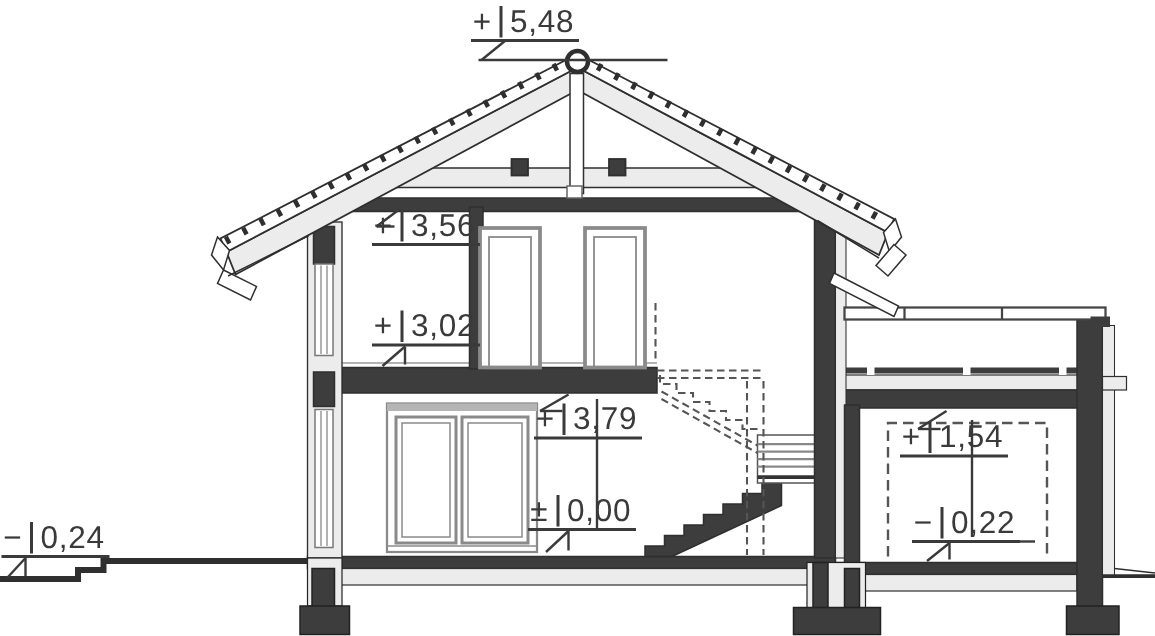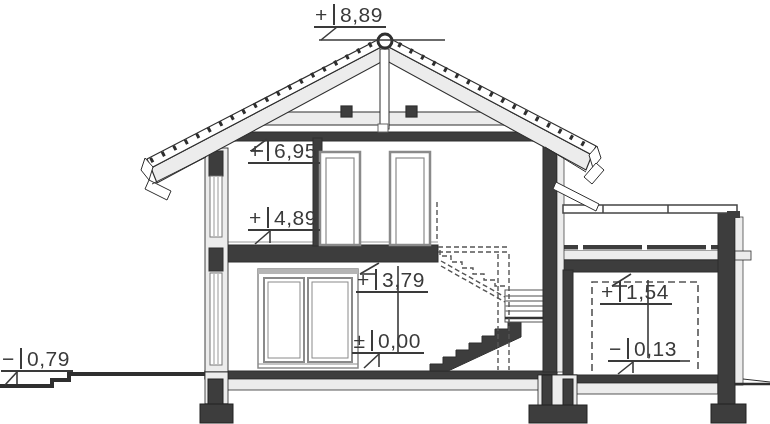--- a/index.html
+++ b/index.html
@@ -188,51 +188,51 @@
     <line x1="672" y1="361" x2="690" y2="361"></line>
 
     <line x1="17" y1="372" x2="5" y2="385"></line>
     <line x1="17" y1="372" x2="17" y2="384"></line>
   </g>
 </svg>
 
 <div class="lvl" style="left:314px;top:4px;">
   <span class="sign">+</span>
       <span class="tick"></span>
-      <span class="val">8,89</span>
+      <span class="val">5,48</span>
 </div>
 <div class="lvl" style="left:248px;top:140px;">
   <span class="sign">+</span>
       <span class="tick"></span>
-      <span class="val">6,95</span>
+      <span class="val">3,56</span>
 </div>
 <div class="lvl" style="left:248px;top:207px;">
   <span class="sign">+</span>
       <span class="tick"></span>
-      <span class="val">4,89</span>
+      <span class="val">3,02</span>
 </div>
 <div class="lvl" style="left:356px;top:269px;">
   <span class="sign">+</span>
       <span class="tick"></span>
       <span class="val">3,79</span>
 </div>
 <div class="lvl" style="left:352px;top:330px;">
   <span class="sign">±</span>
       <span class="tick"></span>
       <span class="val">0,00</span>
 </div>
 <div class="lvl" style="left:600px;top:281px;">
   <span class="sign">+</span>
       <span class="tick"></span>
       <span class="val">1,54</span>
 </div>
 <div class="lvl" style="left:608px;top:338px;">
   <span class="sign">−</span>
       <span class="tick"></span>
-      <span class="val">0,13</span>
+      <span class="val">0,22</span>
 </div>
 <div class="lvl" style="left:1px;top:348px;">
   <span class="sign">−</span>
       <span class="tick"></span>
-      <span class="val">0,79</span>
+      <span class="val">0,24</span>
 </div>
 
 </div>
 
 </body></html>

